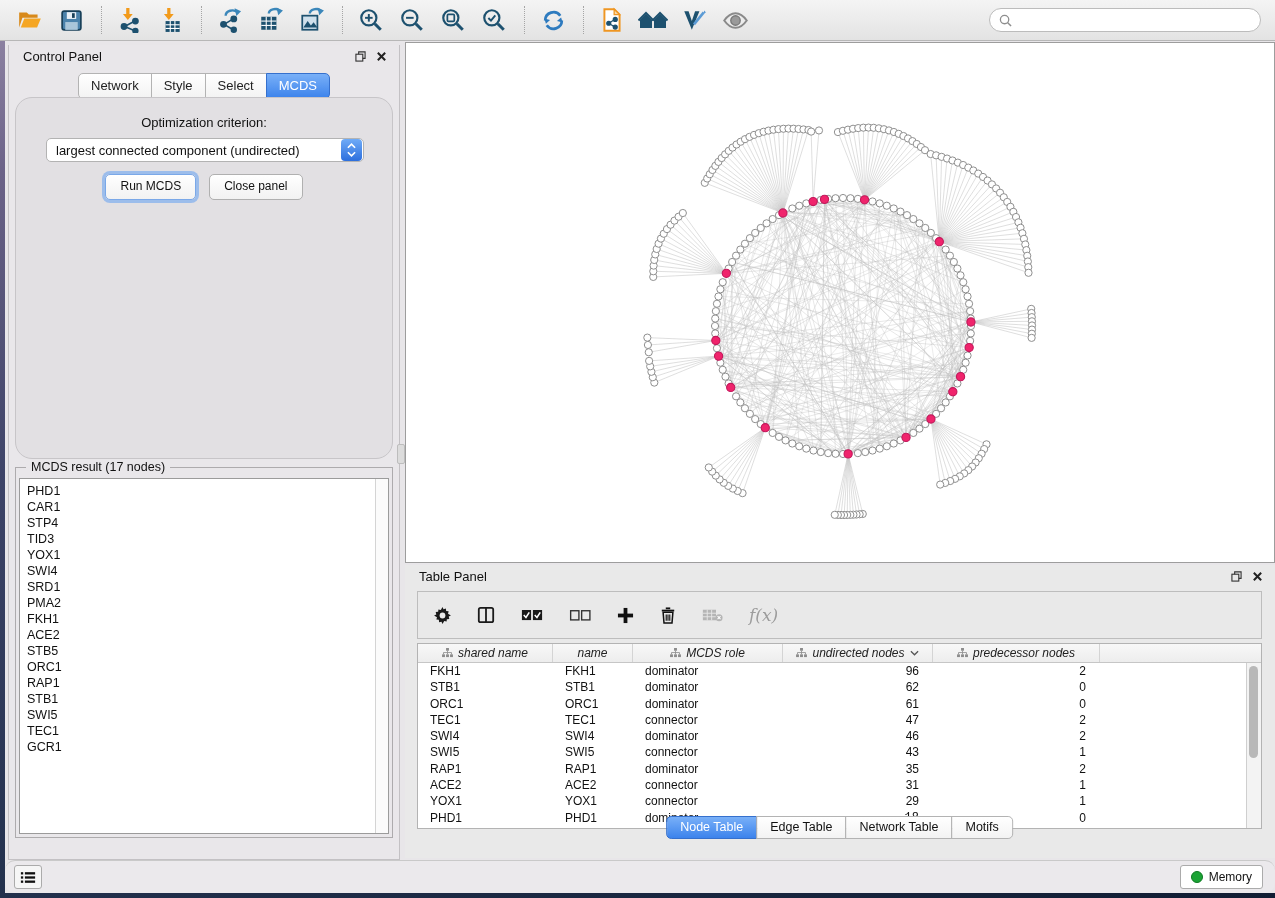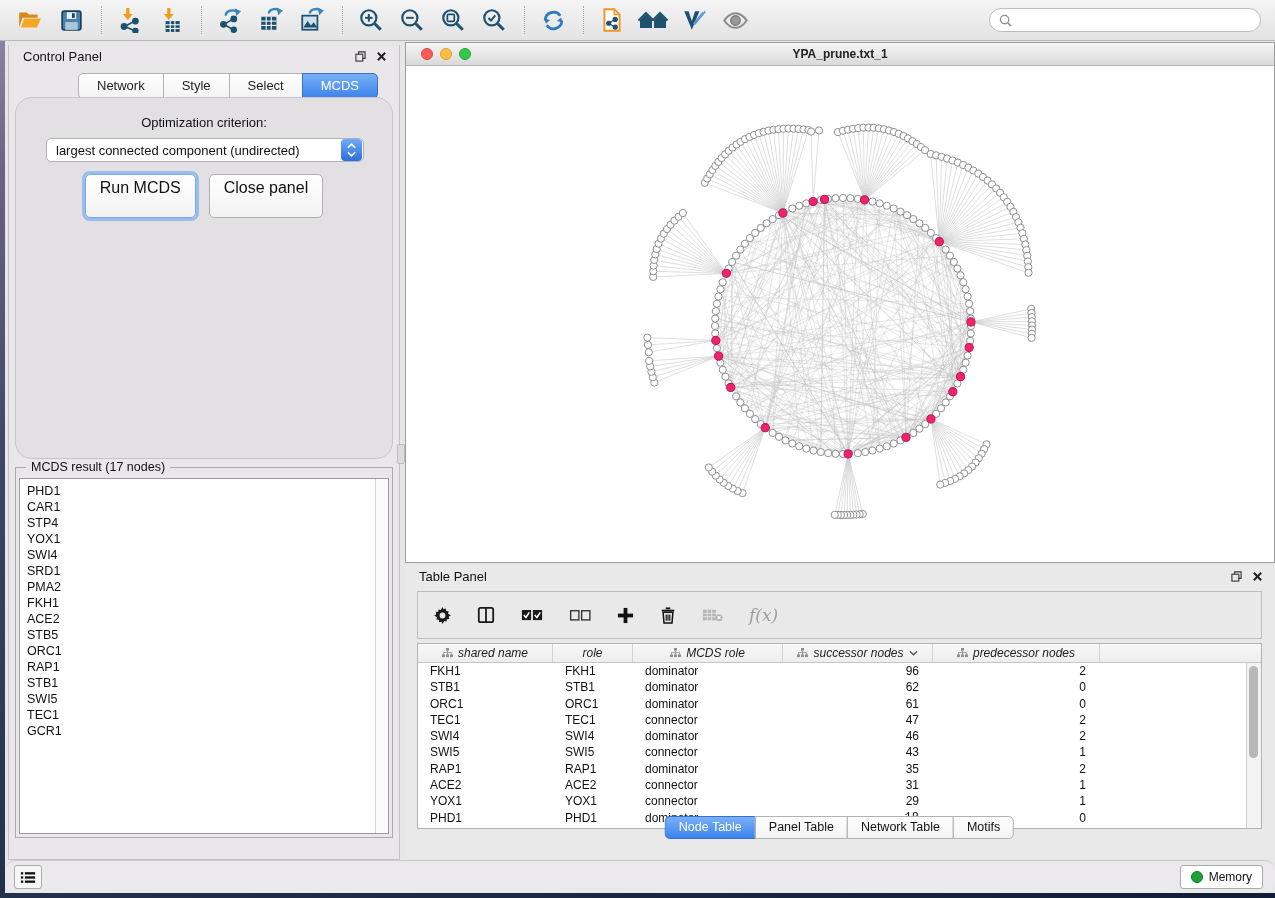--- a/index.html
+++ b/index.html
@@ -25,35 +25,35 @@
   .searchbox input { border:none; outline:none; flex:1; font-size:12px; font-family:inherit; background:transparent; margin-left:6px;}
 
   
   .ptitle { height:23px; display:flex; align-items:center; padding:0 12px 0 14px; font-size:13px; }
   .ptitle .grow { flex:1; }
   .mini-ico { margin-left:10px; display:flex; align-items:center; }
 
   
   .cpanel { left:8px; top:45px; width:392px; height:815px; background:#e9e7ea; border:1px solid #c3c1c4; border-top:none;}
   .seg { position:absolute; left:70px; top:28px; display:flex; }
-  .seg .tab { font-size:13px; padding:4px 18px 5px; background:linear-gradient(#ffffff,#f3f3f3);
+  .seg .tab { font-size:13px; padding:4px 12px 5px; background:linear-gradient(#ffffff,#f3f3f3);
     border:1px solid #b3b3b3; margin-left:-1px; color:#222; }
   .seg .tab:first-child { border-radius:5px 0 0 5px; }
   .seg .tab:last-child  { border-radius:0 5px 5px 0; }
   .seg .tab.active { background:linear-gradient(#79b0f8,#3c83ec); color:#fff; border-color:#3570cd; }
   .inner-panel { position:absolute; left:6px; top:52px; width:378px; height:362px;
     background:#e2e0e3; border:1px solid #c7c5c8; border-radius:17px; }
   .opt-label { position:absolute; top:17px; width:100%; text-align:center; font-size:13px; }
   .select { position:absolute; left:30px; top:40px; width:318px; height:24px; background:#fff;
     border:1px solid #b3b3b3; border-radius:5px; display:flex; align-items:center;gap:21px; }
   .select .val { flex:1; font-size:13px; padding-left:9px; white-space:nowrap; overflow:hidden; }
   .select .cap { width:21px; height:22px; border-radius:4px; margin:0 1px;
     background:linear-gradient(#6fabf7,#2d6fdd); display:flex; flex-direction:column; align-items:center; justify-content:center; gap:2px;}
   .btnrow { position:absolute; top:76px; width:100%; display:flex; justify-content:center; gap:13px; }
-  .pbtn { font-size:16px; padding:4px 14px 20px; background:linear-gradient(#ffffff,#f2f2f2);
+  .pbtn { font-size:12px; padding:4px 14px 6px; background:linear-gradient(#ffffff,#f2f2f2);
     border:1px solid #b0b0b0; border-radius:5px; color:#111; font-family:inherit; }
   .pbtn.focus { box-shadow:0 0 0 3px rgba(110,165,240,.6); border-color:#7aa8e8; }
   .mcds-group { position:absolute; left:6px; top:422px; width:378px; height:371px; border:1px solid #adabad; }
   .mcds-legend { position:absolute; top:-8px; left:10px; background:#e9e7ea; padding:0 5px; font-size:12.5px; }
   .mcds-list { position:absolute; left:3px; right:3px; top:10px; bottom:3px; background:#fff; border:1px solid #9b9b9b; overflow:hidden; }
   .mcds-scroll { position:absolute; top:0; right:0; bottom:0; width:13px; background:#fbfbfb; border-left:1px solid #d4d4d4; }
   .mcds-items { padding:4px 0 0 7px; font-size:12.5px; line-height:16px; }
 
   
   .netwin { left:405px; top:42px; width:870px; height:521px; background:#fff; border:1px solid #9d9d9d; }
@@ -305,20 +305,21 @@
     </div>
   </div>
 
   <div class="mcds-group">
     <div class="mcds-legend">MCDS result (17 nodes)</div>
     <div class="mcds-list">
       <div class="mcds-items">
           <div>PHD1</div>
           <div>CAR1</div>
           <div>STP4</div>
+          <div>TID3</div>
           <div>YOX1</div>
           <div>SWI4</div>
           <div>SRD1</div>
           <div>PMA2</div>
           <div>FKH1</div>
           <div>ACE2</div>
           <div>STB5</div>
           <div>ORC1</div>
           <div>RAP1</div>
           <div>STB1</div>
@@ -327,26 +328,20 @@
           <div>GCR1</div>
         </div>
       <div class="mcds-scroll"></div>
     </div>
   </div>
 </div>
 
 <div class="abs divider-grip"></div>
 
 <div class="abs netwin">
-  <div class="net-titlebar">
-    <span class="light" style="background:#fc5b57;border:1px solid #d94743;"></span>
-    <span class="light" style="background:#fdbe41;border:1px solid #dfa133;"></span>
-    <span class="light" style="background:#34c84a;border:1px solid #27a33a;"></span>
-    <span class="net-title">YPA_prune.txt_1</span>
-  </div>
   <svg class="net-canvas" xmlns="http://www.w3.org/2000/svg" viewBox="0 0 868 496">
       <g>
         <line x1="320.340380590663" y1="207.32616209854604" x2="316.7193445394037" y2="303.7785783456856" stroke="#bdbdbd" stroke-width="0.65" opacity="0.55"></line>
         <line x1="320.340380590663" y1="207.32616209854604" x2="360.5637002620434" y2="157.32823132735433" stroke="#bdbdbd" stroke-width="0.65" opacity="0.55"></line>
         <line x1="320.340380590663" y1="207.32616209854604" x2="407.48116854496766" y2="135.45025656578255" stroke="#bdbdbd" stroke-width="0.65" opacity="0.55"></line>
         <line x1="320.340380590663" y1="207.32616209854604" x2="466.51883145503234" y2="135.45025656578252" stroke="#bdbdbd" stroke-width="0.65" opacity="0.55"></line>
         <line x1="320.340380590663" y1="207.32616209854604" x2="519.2768140398771" y2="161.94631128077083" stroke="#bdbdbd" stroke-width="0.65" opacity="0.55"></line>
         <line x1="320.340380590663" y1="207.32616209854604" x2="543.9424398608559" y2="189.66285080693683" stroke="#bdbdbd" stroke-width="0.65" opacity="0.55"></line>
         <line x1="320.340380590663" y1="207.32616209854604" x2="513.4362997379566" y2="362.6717686726456" stroke="#bdbdbd" stroke-width="0.65" opacity="0.55"></line>
         <line x1="320.340380590663" y1="207.32616209854604" x2="524.8389296471979" y2="166.8961738786498" stroke="#bdbdbd" stroke-width="0.65" opacity="0.55"></line>
@@ -1148,21 +1143,21 @@
               <rect x="4.4" y="0" width="3.2" height="3"></rect>
               <rect x="0" y="7" width="3.2" height="3"></rect>
               <rect x="4.4" y="7" width="3.2" height="3"></rect>
               <rect x="8.8" y="7" width="3.2" height="3"></rect>
             </g>
             <path d="M6 3v2M1.6 7V5h8.8v2M6 5v2" stroke="#8c8c8c" fill="none" stroke-width="0.9"></path>
           </svg>
           <span>shared name</span>
         </div>
         <div class="th" style="width: 80px;">
-          <span>role</span>
+          <span>name</span>
         </div>
         <div class="th" style="width: 150px;">
           <svg width="11" height="10" viewBox="0 0 12 11">
             <g fill="#8c8c8c">
               <rect x="4.4" y="0" width="3.2" height="3"></rect>
               <rect x="0" y="7" width="3.2" height="3"></rect>
               <rect x="4.4" y="7" width="3.2" height="3"></rect>
               <rect x="8.8" y="7" width="3.2" height="3"></rect>
             </g>
             <path d="M6 3v2M1.6 7V5h8.8v2M6 5v2" stroke="#8c8c8c" fill="none" stroke-width="0.9"></path>
@@ -1172,21 +1167,21 @@
         <div class="th" style="width: 150px;">
           <svg width="11" height="10" viewBox="0 0 12 11">
             <g fill="#8c8c8c">
               <rect x="4.4" y="0" width="3.2" height="3"></rect>
               <rect x="0" y="7" width="3.2" height="3"></rect>
               <rect x="4.4" y="7" width="3.2" height="3"></rect>
               <rect x="8.8" y="7" width="3.2" height="3"></rect>
             </g>
             <path d="M6 3v2M1.6 7V5h8.8v2M6 5v2" stroke="#8c8c8c" fill="none" stroke-width="0.9"></path>
           </svg>
-          <span>successor nodes</span>
+          <span>undirected nodes</span>
           <svg width="9" height="6" viewBox="0 0 10 6">
             <path d="M1 1l4 4 4-4" fill="none" stroke="#555" stroke-width="1.4"></path>
           </svg>
         </div>
         <div class="th" style="width: 167px;">
           <svg width="11" height="10" viewBox="0 0 12 11">
             <g fill="#8c8c8c">
               <rect x="4.4" y="0" width="3.2" height="3"></rect>
               <rect x="0" y="7" width="3.2" height="3"></rect>
               <rect x="4.4" y="7" width="3.2" height="3"></rect>
@@ -1270,21 +1265,21 @@
           <div class="td num" style="width: 167px;">0</div>
         </div>
       </div>
     <div class="vscroll">
         <div class="vthumb"></div>
       </div>
   </div>
 
   <div class="t-tabs">
     <div class="tab active">Node Table</div>
-    <div class="tab">Panel Table</div>
+    <div class="tab">Edge Table</div>
     <div class="tab">Network Table</div>
     <div class="tab">Motifs</div>
   </div>
 </div>
 
 <div class="abs statusbar">
   <div class="sbtn">
     <svg width="16" height="13" viewBox="0 0 18 14">
       <g fill="#111">
         <rect x="1" y="1" width="2.6" height="2.6"></rect>

